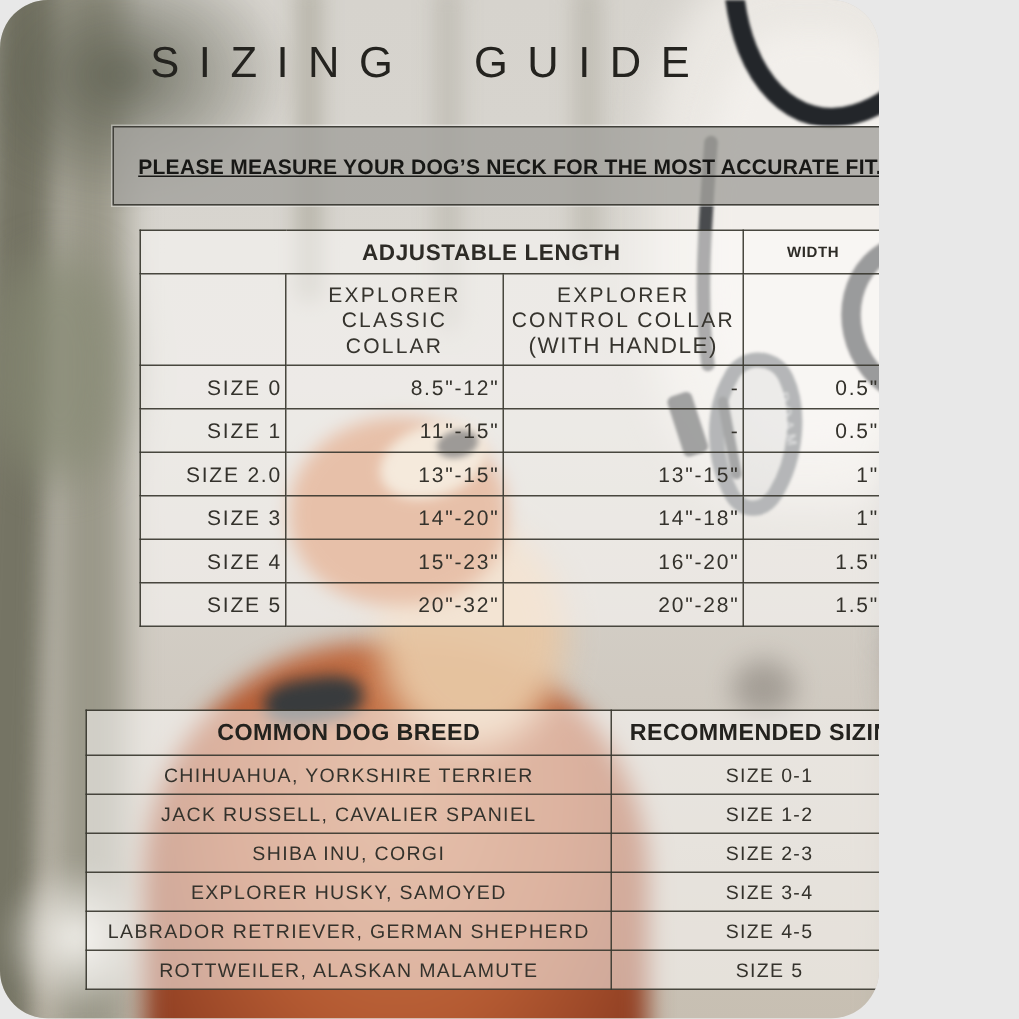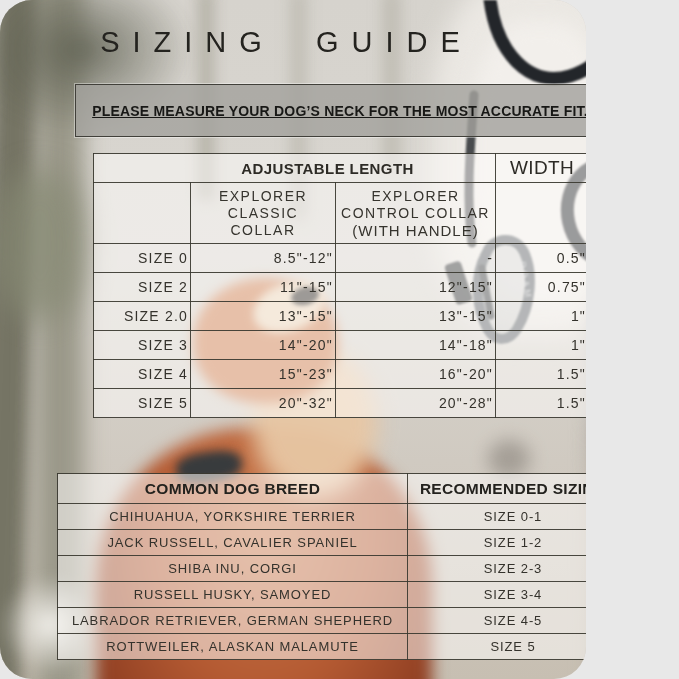--- a/index.html
+++ b/index.html
@@ -55,21 +55,21 @@
   
   table{border-collapse:collapse;table-layout:fixed;position:absolute;}
   td,th{
     border:1px solid rgba(58,56,48,.92);
     background:rgba(253,252,249,.55);
     text-align:center;vertical-align:middle;
     color:#2d2b26;padding:0 2px;
   }
   .t1{left:93px;top:153px;width:495px;}
   .t1 .grp{height:29px;font-weight:700;font-size:15px;letter-spacing:.4px;padding-left:68px;}
-  .t1 .wh{font-weight:400;font-size:19px;letter-spacing:.4px;}
+  .t1 .wh{font-weight:700;font-size:10px;letter-spacing:.4px;}
   .t1 .sub{height:61px;font-weight:400;font-size:14px;letter-spacing:1.5px;line-height:17px;color:#36342e;}
   .t1 .sub .small{font-size:15px;letter-spacing:1px;}
   .t1 .d{height:29px;font-size:14px;letter-spacing:1.2px;color:#34322c;text-align:right;}
   .t2{left:57px;top:473px;width:561px;}
   .t2 th{height:30px;font-weight:700;font-size:15.5px;letter-spacing:.3px;color:#23221e;}
   .t2 td{height:26px;font-size:13px;letter-spacing:.9px;color:#34322c;}
 </style>
 </head>
 <body>
 
@@ -144,24 +144,24 @@
       </td>
       <td class="sub"></td>
     </tr>
     <tr>
       <td class="d">SIZE 0</td>
       <td class="d">8.5"-12"</td>
       <td class="d">-</td>
       <td class="d">0.5"</td>
     </tr>
     <tr>
-      <td class="d">SIZE 2</td>
+      <td class="d">SIZE 1</td>
       <td class="d">11"-15"</td>
-      <td class="d">12"-15"</td>
-      <td class="d">0.75"</td>
+      <td class="d">-</td>
+      <td class="d">0.5"</td>
     </tr>
     <tr>
       <td class="d">SIZE 2.0</td>
       <td class="d">13"-15"</td>
       <td class="d">13"-15"</td>
       <td class="d">1"</td>
     </tr>
     <tr>
       <td class="d">SIZE 3</td>
       <td class="d">14"-20"</td>
@@ -199,21 +199,21 @@
     </tr>
     <tr>
       <td>JACK RUSSELL, CAVALIER SPANIEL</td>
       <td>SIZE 1-2</td>
     </tr>
     <tr>
       <td>SHIBA INU, CORGI</td>
       <td>SIZE 2-3</td>
     </tr>
     <tr>
-      <td>RUSSELL HUSKY, SAMOYED</td>
+      <td>EXPLORER HUSKY, SAMOYED</td>
       <td>SIZE 3-4</td>
     </tr>
     <tr>
       <td>LABRADOR RETRIEVER, GERMAN SHEPHERD</td>
       <td>SIZE 4-5</td>
     </tr>
     <tr>
       <td>ROTTWEILER, ALASKAN MALAMUTE</td>
       <td>SIZE 5</td>
     </tr>

